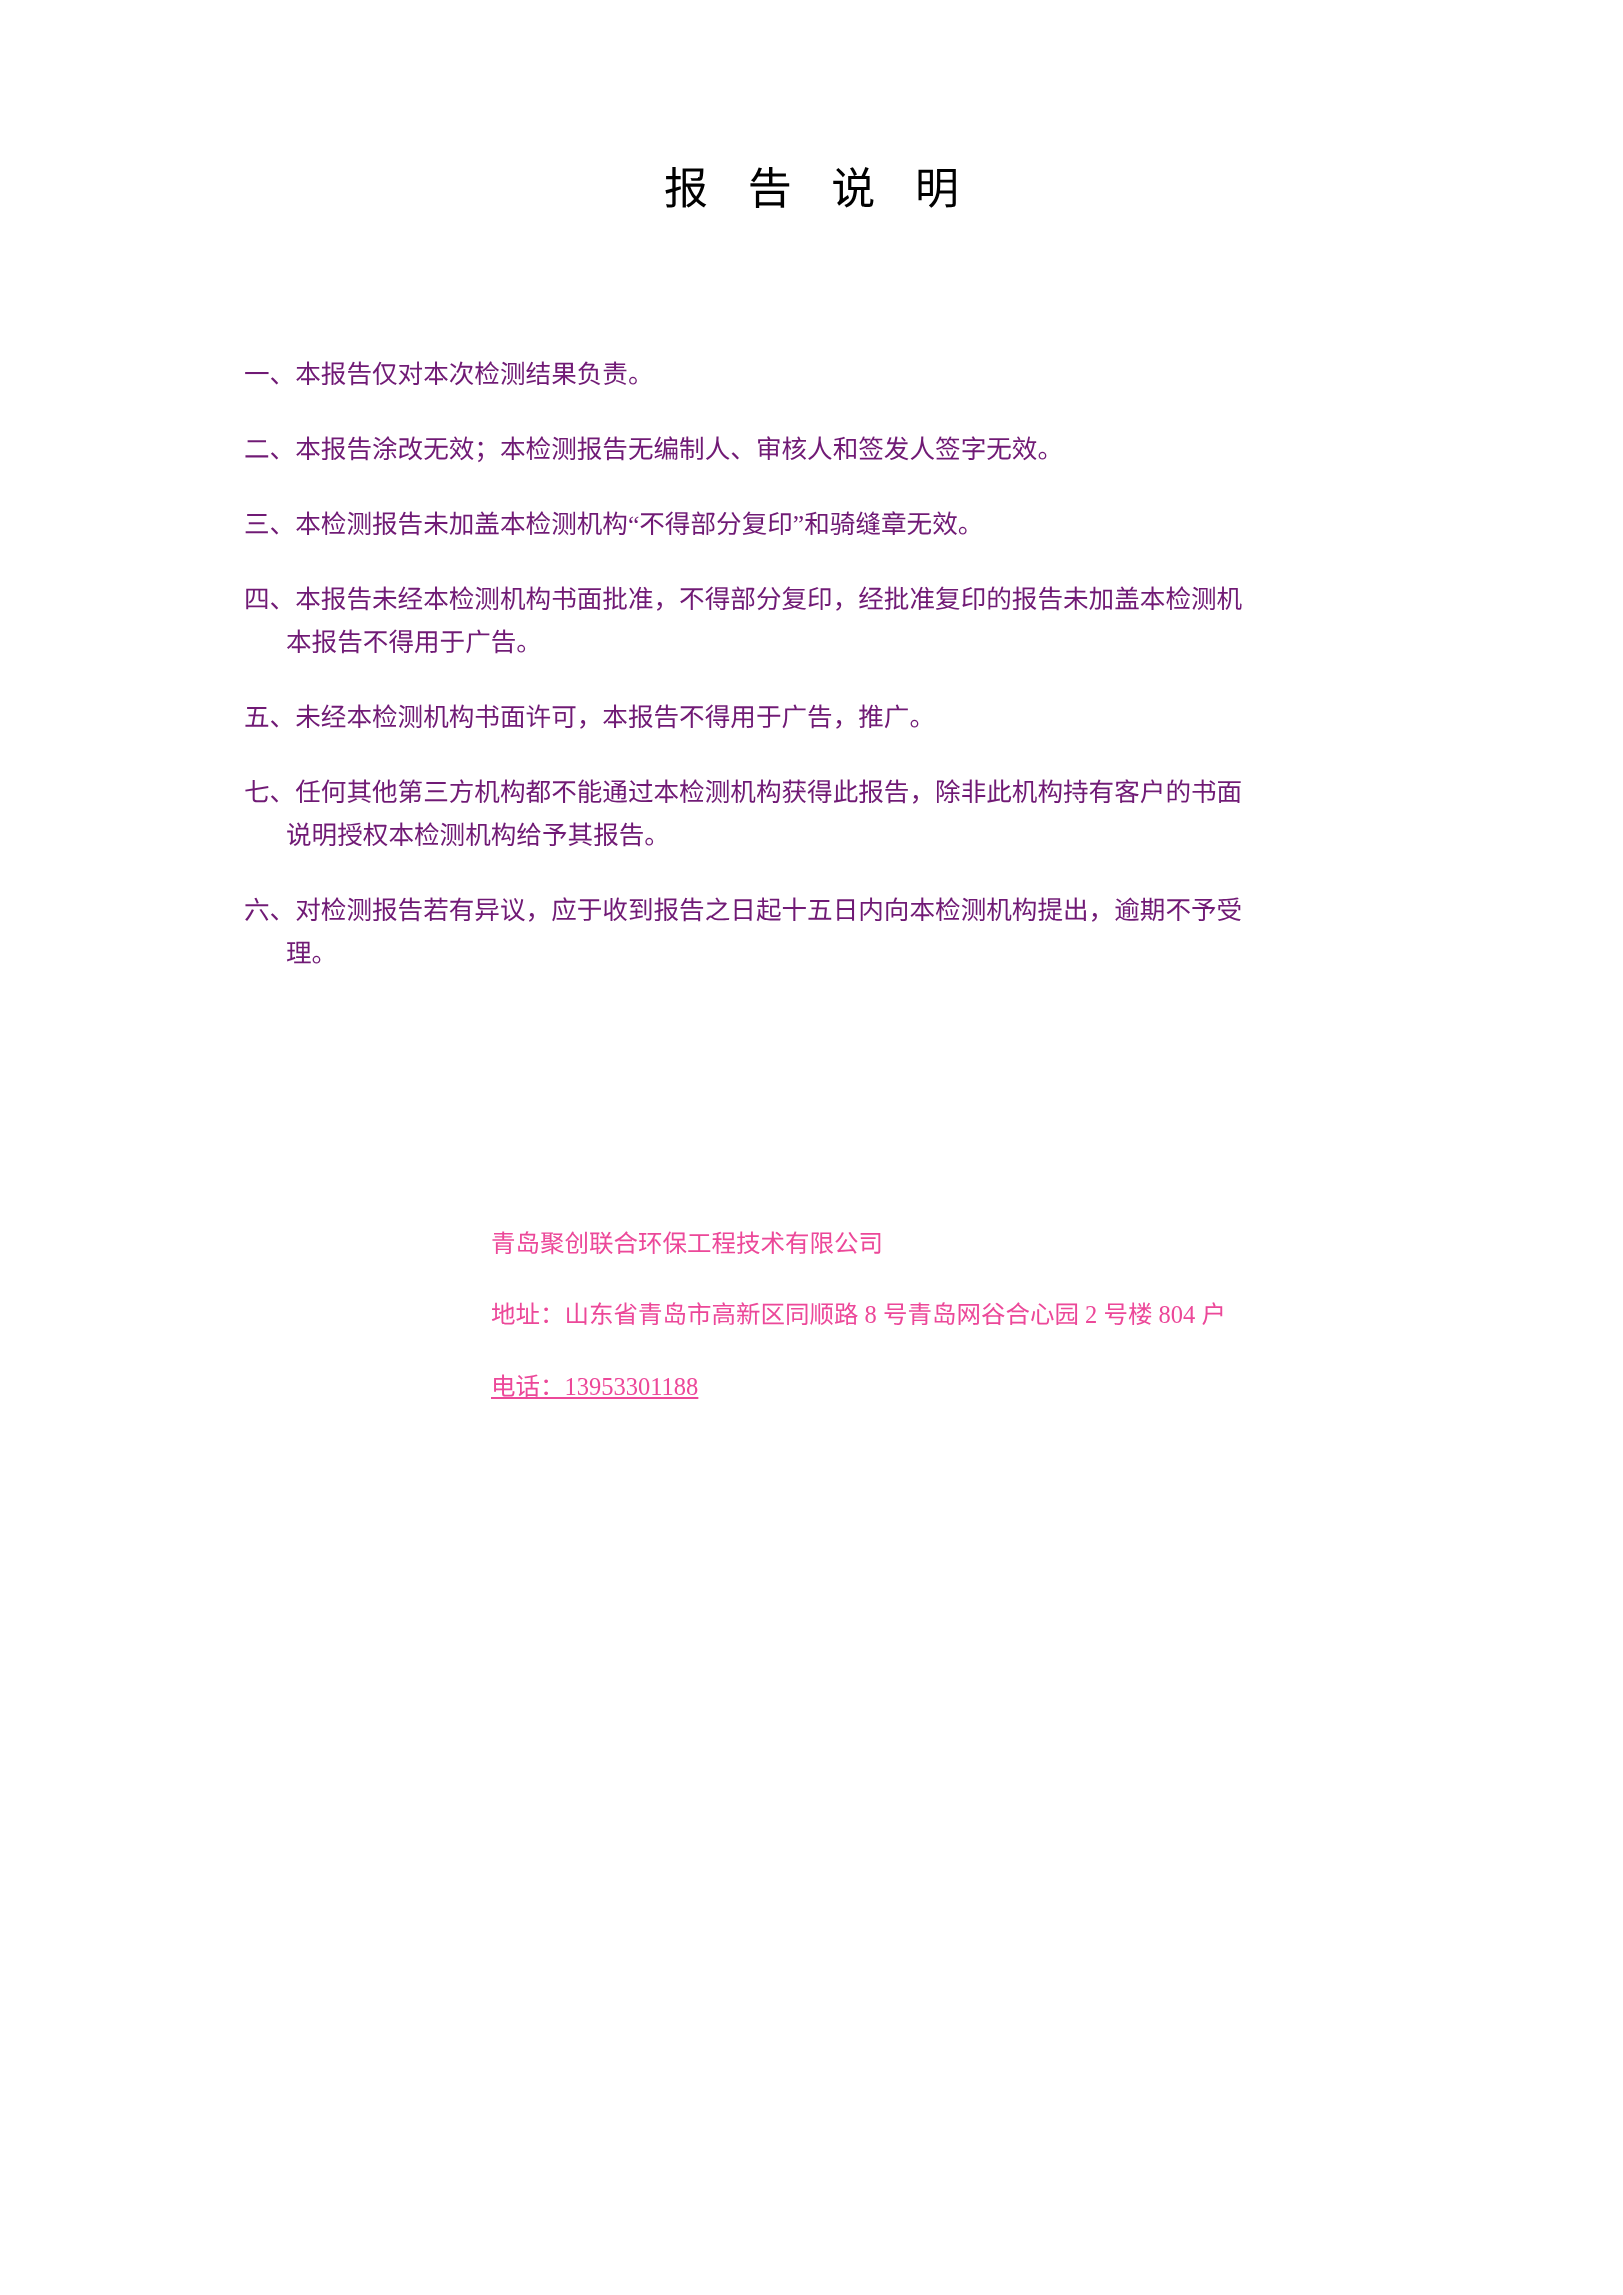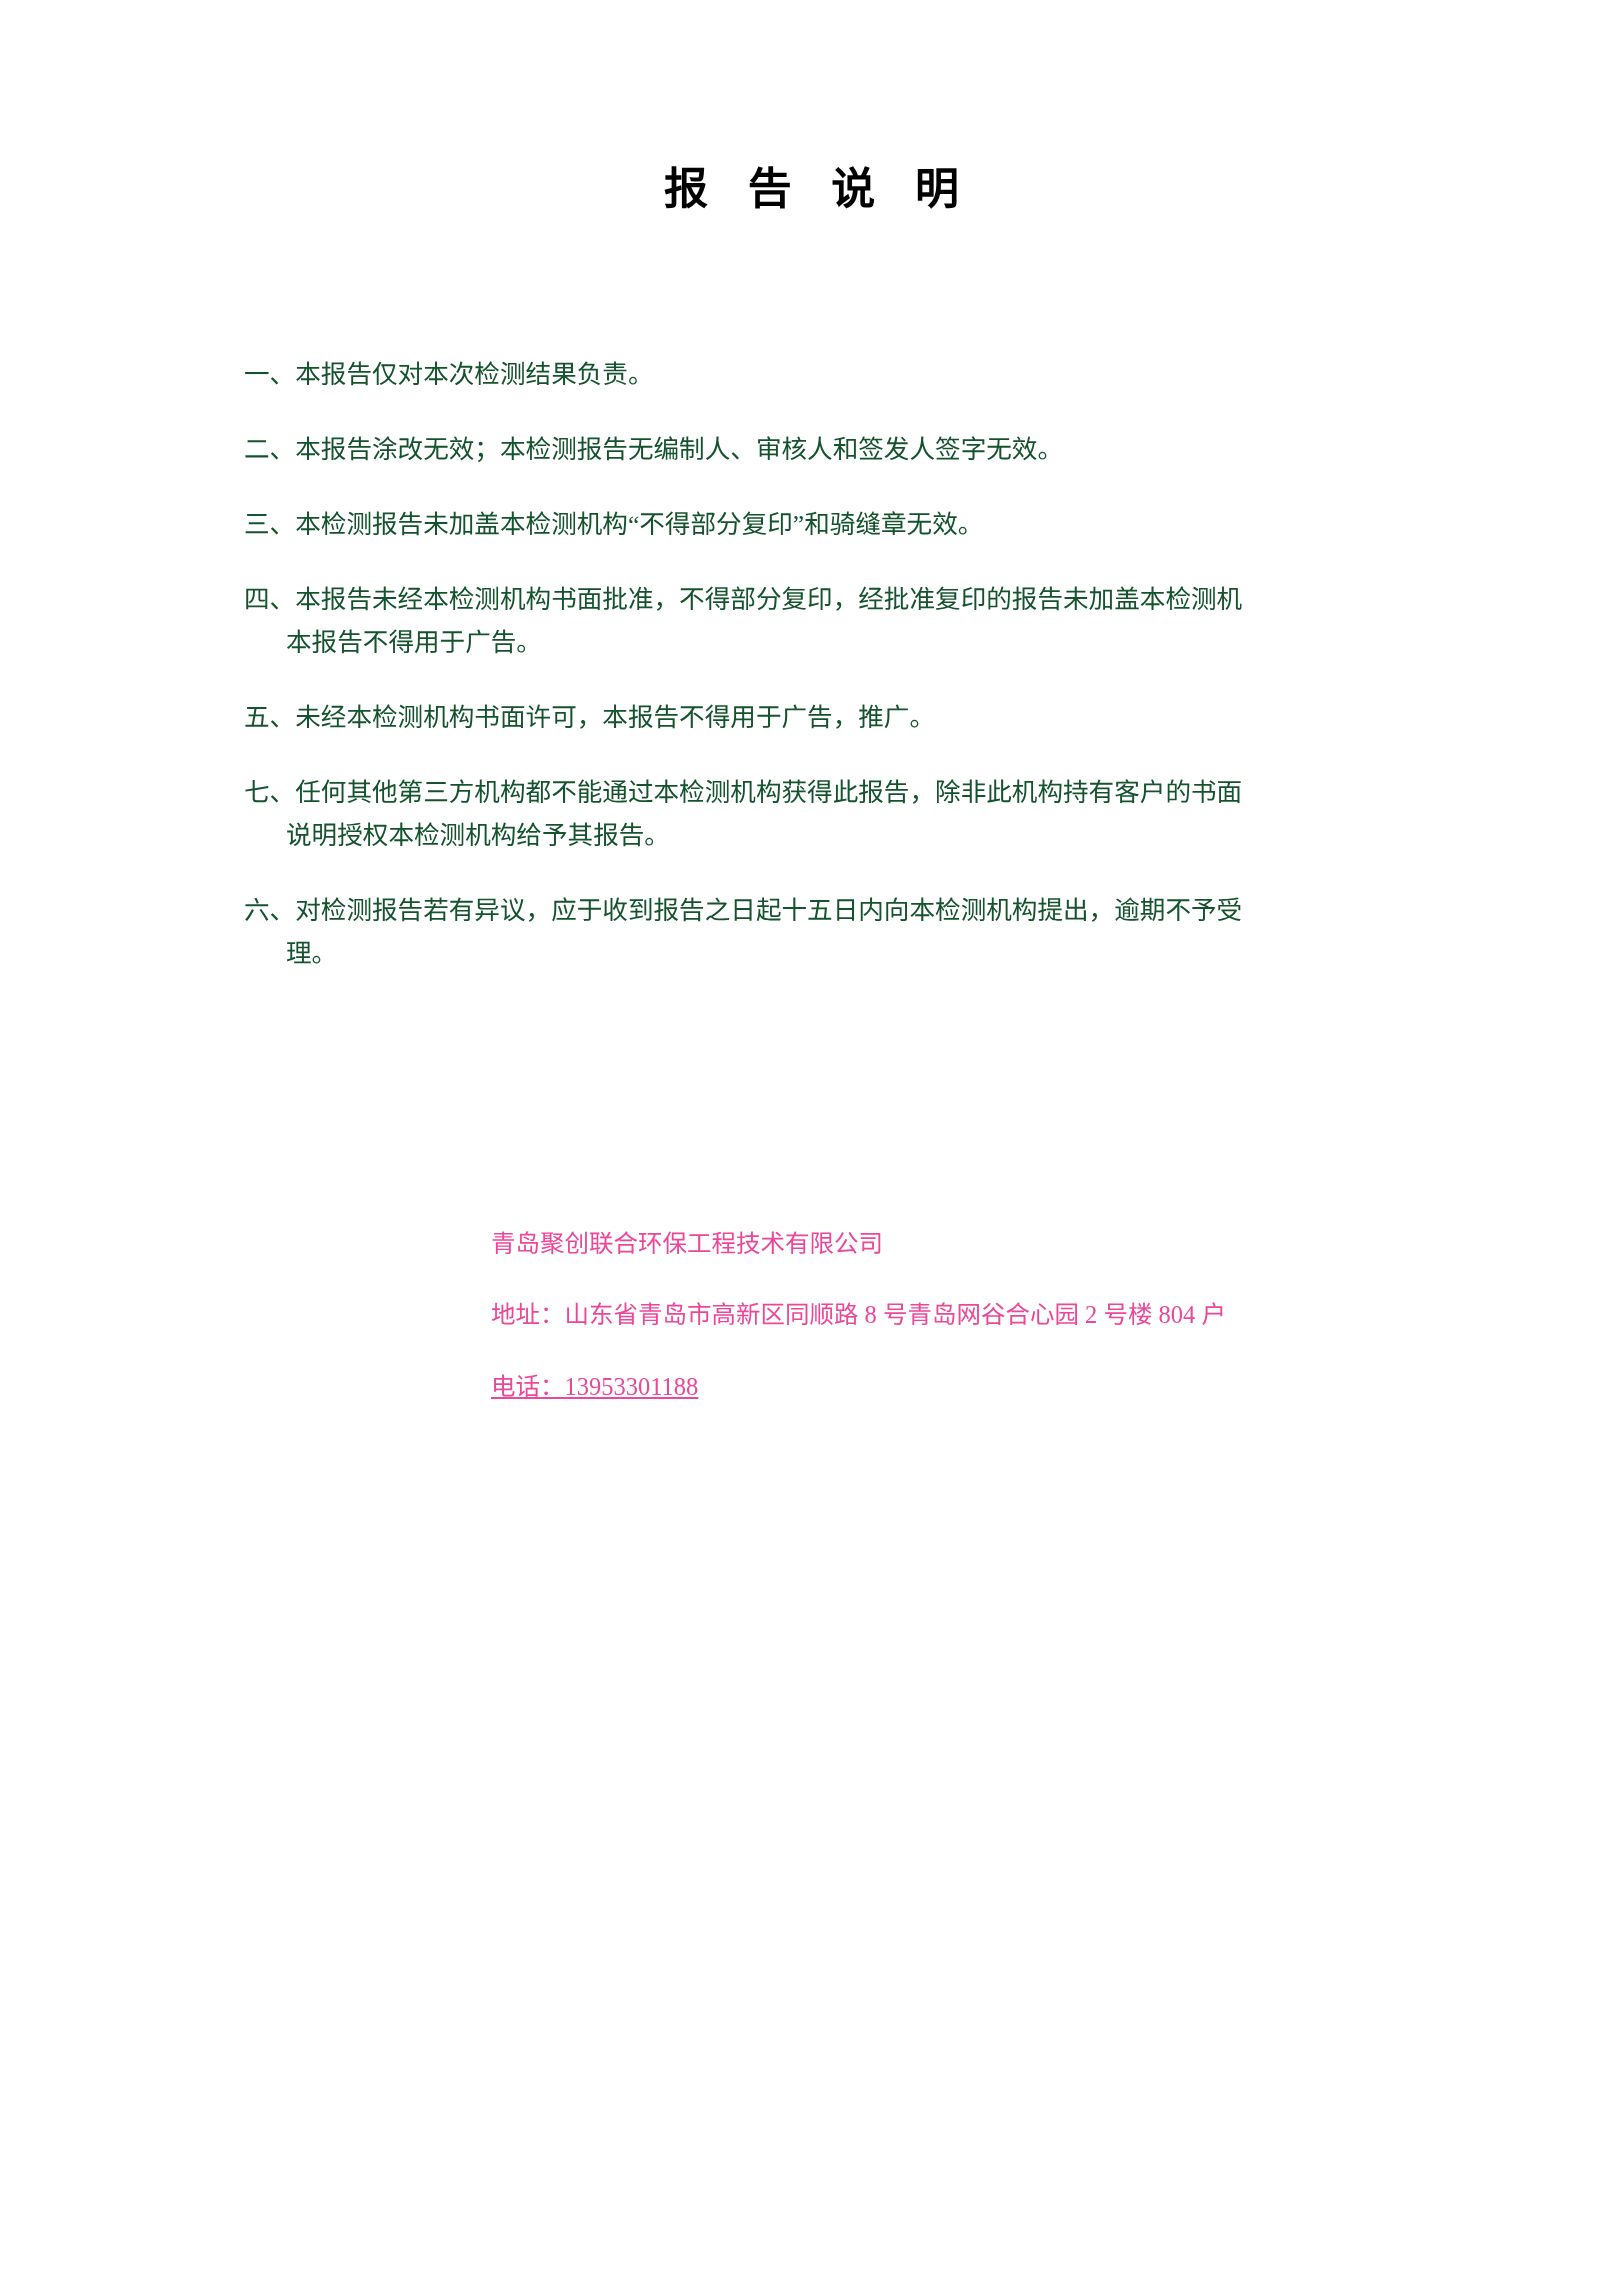--- a/index.html
+++ b/index.html
@@ -19,39 +19,39 @@
     margin: 0 auto;
     background: #ffffff;
     box-sizing: border-box;
     overflow: hidden;
   }
   .page-title {
     margin: 0;
     padding-top: 153px;
     text-align: center;
     font-family: "Liberation Serif", "DejaVu Serif", serif;
-    font-weight: bold;
+    font-weight: normal;
     font-size: 44px;
     letter-spacing: 14.3px;
     text-indent: 14.3px;
     color: #000000;
   }
   .clauses {
     margin-top: 137px;
     padding-left: 244px;
     padding-right: 225px;
   }
   .clause {
     font-size: 25.6px;
     line-height: 1.68;
     margin-bottom: 32px;
     text-align: justify;
     text-justify: inter-ideograph;
     text-indent: 0;
-    color: #14532d;
+    color: #701a75;
   }
   .clause .cont-line {
     display: block;
     text-indent: 42px;
   }
   .footer {
     margin-top: 256px;
     padding-left: 491px;
   }
   .footer-line {

